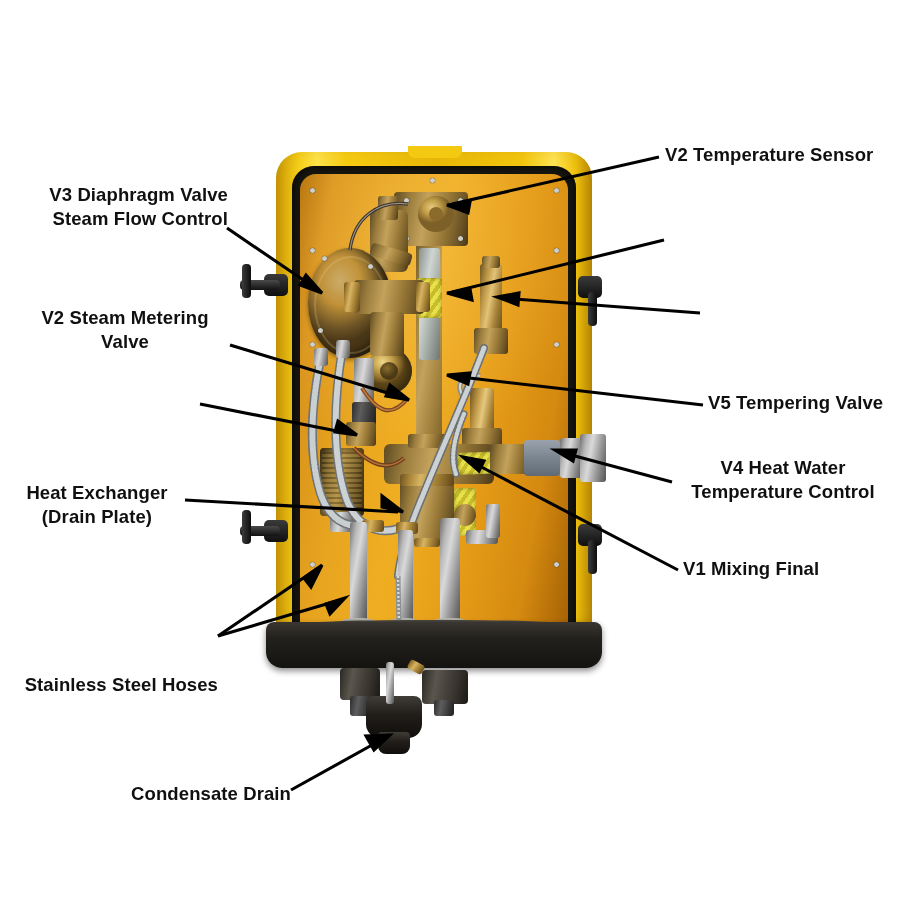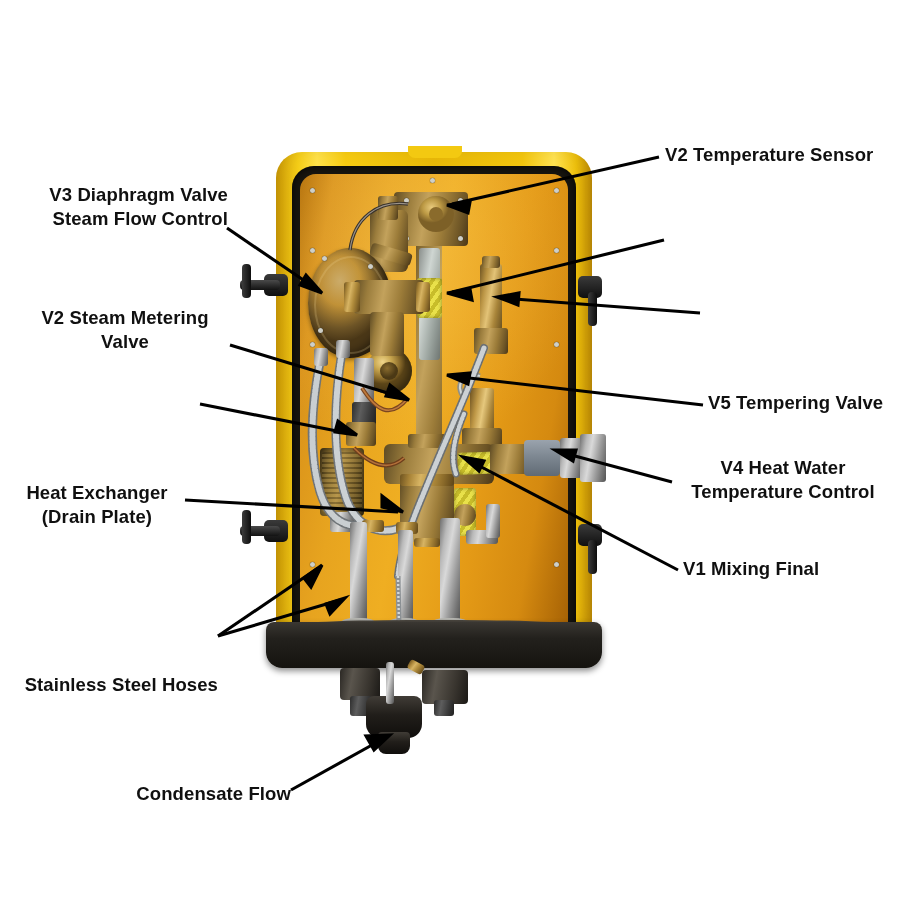--- a/index.html
+++ b/index.html
@@ -323,21 +323,21 @@
 
   <div class="label c" style="left:22px;top:306px;width:206px;">V2 Steam Metering
 Valve</div>
 
 
   <div class="label c" style="left:8px;top:481px;width:178px;">Heat Exchanger
 (Drain Plate)</div>
 
   <div class="label l" style="left:6px;top:632px;width:212px;margin-top:41px;">Stainless Steel Hoses</div>
 
-  <div class="label l" style="left:80px;top:782px;width:211px;">Condensate Flow</div>
+  <div class="label l" style="left:80px;top:782px;width:211px;">Condensate Drain</div>
 
   <div class="label r" style="left:665px;top:143px;width:240px;">V2 Temperature Sensor</div>
 
 
 
   <div class="label r" style="left:708px;top:391px;width:200px;">V5 Tempering Valve</div>
 
   <div class="label c" style="left:672px;top:456px;width:222px;">V4 Heat Water
 Temperature Control</div>
 

